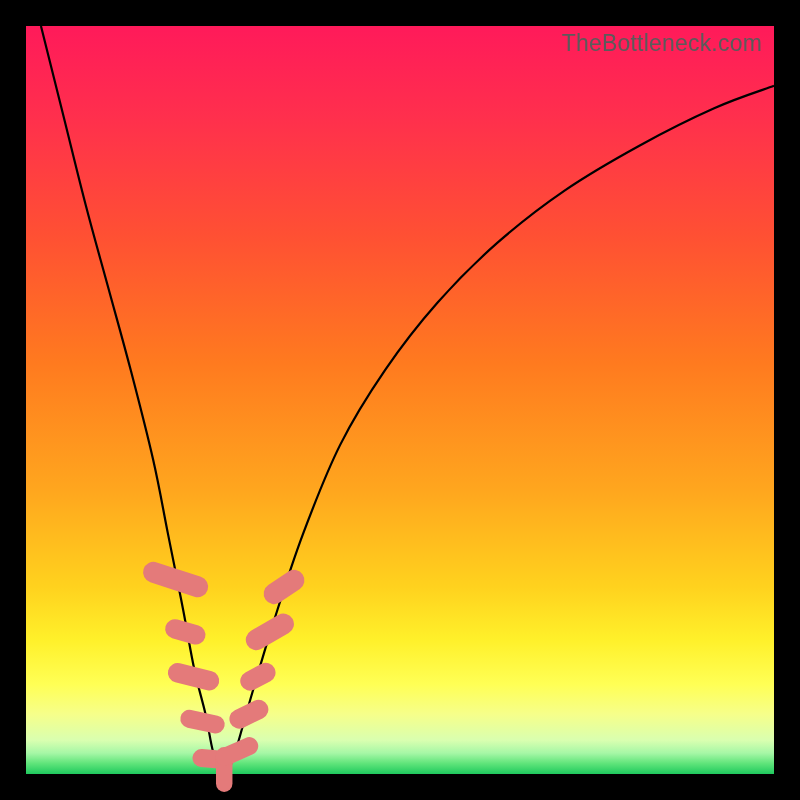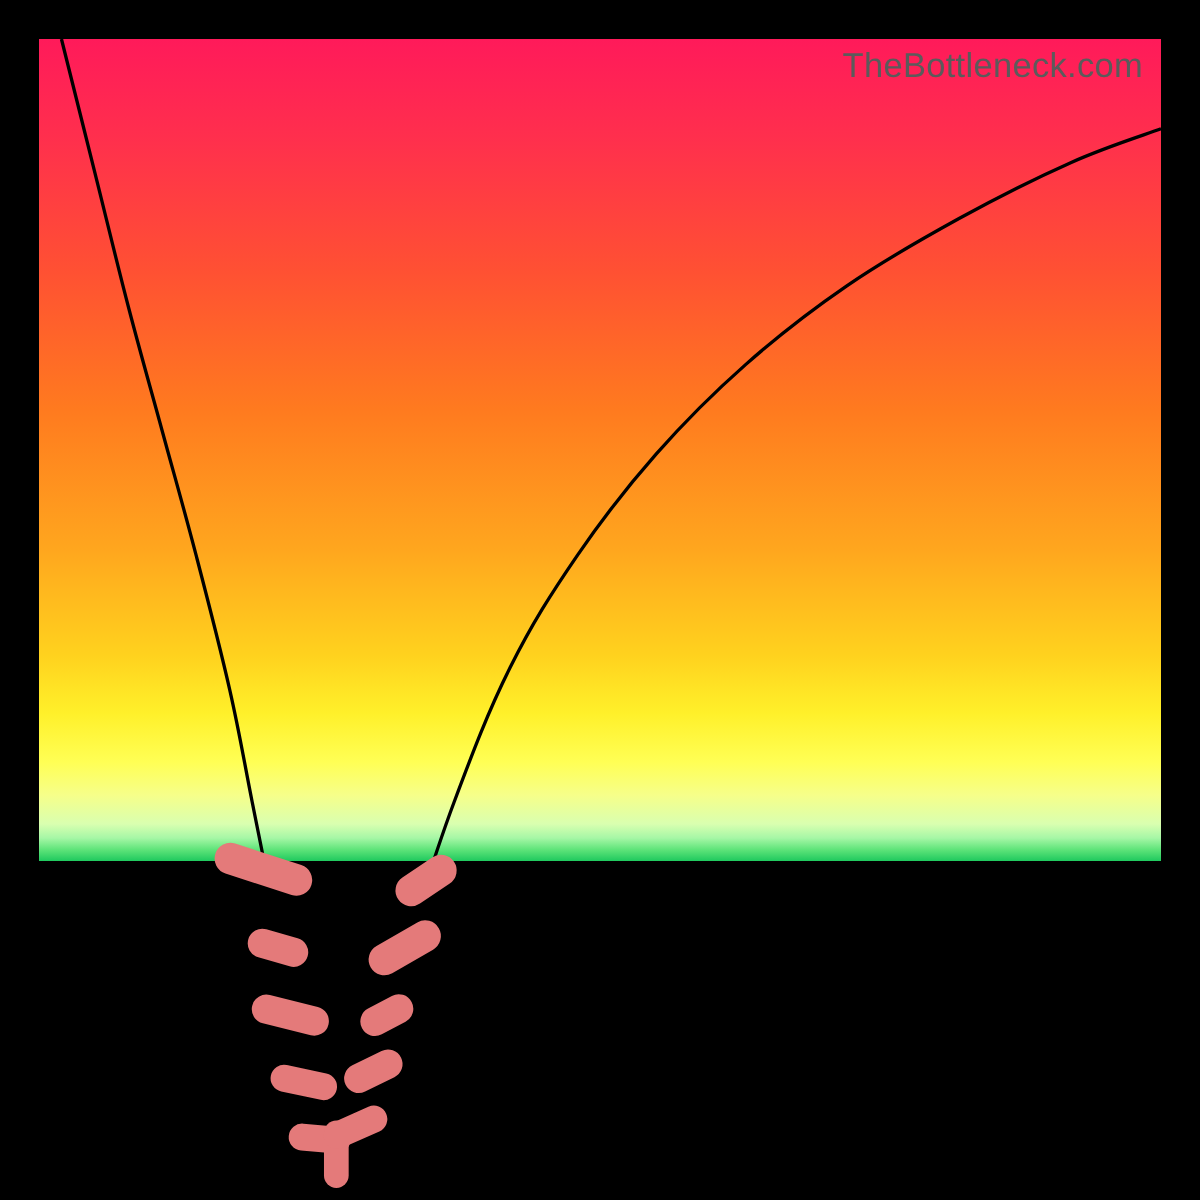--- a/index.html
+++ b/index.html
@@ -17,21 +17,21 @@
     top: 0;
     width: 800px;
     height: 800px;
     background: #000;
   }
   .plot {
     position: absolute;
     left: 26px;
     top: 26px;
     width: 748px;
-    height: 548px;
+    height: 748px;
     
     background: linear-gradient(
       to bottom,
       var(--c0) 0%,
       var(--c1) 12%,
       var(--c2) 28%,
       var(--c3) 45%,
       var(--c4) 62%,
       var(--c5) 75%,
       var(--c6) 82%,

